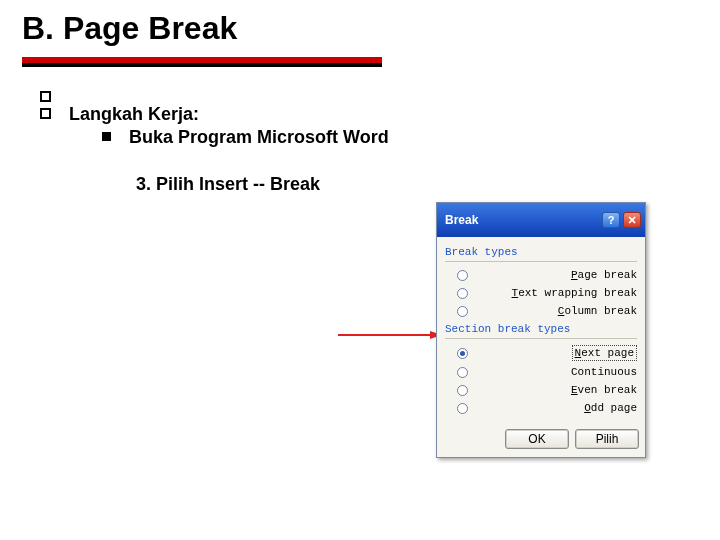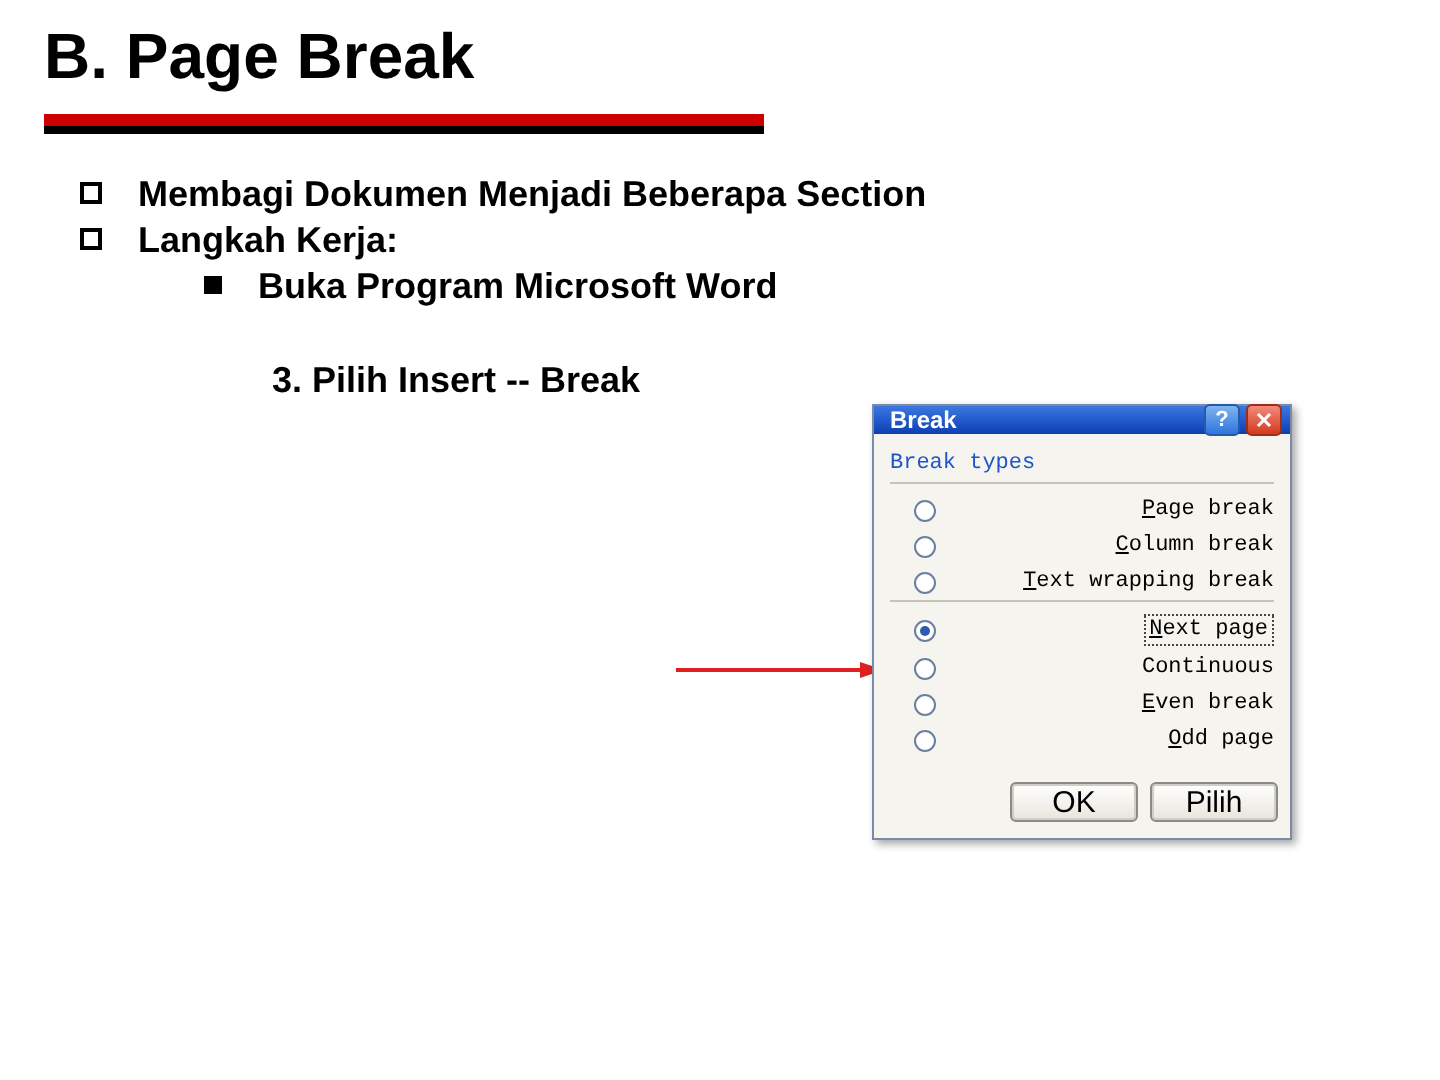--- a/index.html
+++ b/index.html
@@ -54,21 +54,21 @@
     left:436px;
     top:202px;
     width:210px;
     border:1px solid #7a8aa8;
     background:#f6f4ee;
     box-shadow: 2px 2px 4px rgba(0,0,0,0.35);
     font-family: Tahoma, Arial, sans-serif;
     font-size:11px;
   }
   .titlebar {
-    height:14px;
+    height:34px;
     background: linear-gradient(to bottom, #3a79e0 0%, #1f55c8 60%, #0d3eb2 100%);
     display:flex; align-items:center; justify-content:space-between;
     padding:0 4px 0 8px;
     color:#fff; font-weight:bold; font-size:12px;
   }
   .tb-right { display:flex; gap:3px; }
   .tb-btn {
     width:18px; height:16px; border-radius:3px;
     display:flex; align-items:center; justify-content:center;
     font-size:11px; font-weight:bold;
@@ -102,21 +102,21 @@
   .dlg-buttons {
     display:flex; justify-content:flex-end; gap:6px;
     padding:8px 6px 8px 6px;
     background:#f6f4ee;
   }
   .winbtn {
     width:64px; height:20px;
     border:1px solid #8a8a8a;
     border-radius:3px;
     background:linear-gradient(to bottom,#ffffff,#e8e5dc);
-    font-size:15px; font-family:Tahoma,Arial,sans-serif;
+    font-size:12px; font-family:Tahoma,Arial,sans-serif;
     display:flex; align-items:center; justify-content:center;
     box-shadow:0 0 0 1px #cfcfc4 inset;
   }
 
   .arrow {
     position:absolute;
     left:338px;
     top:330px;
     width:104px;
     height:10px;
@@ -128,21 +128,20 @@
 
 <div class="slide-title">B. Page Break</div>
 <div class="title-rule">
   <div class="bar-red"></div>
     <div class="bar-black"></div>
 </div>
 
 <div class="content">
   <div class="row">
     <div class="hollow-sq"></div>
-    <div class="txt-bold">Membagi Dokumen Menjadi Beberapa Section</div>
   </div>
   <div class="row">
     <div class="hollow-sq"></div>
     <div class="txt-bold">Langkah Kerja:</div>
   </div>
   <div class="row nested">
     <div class="solid-sq"></div>
     <div class="txt-bold">Buka Program Microsoft Word</div>
   </div>
 
@@ -165,27 +164,28 @@
   <div class="dbody">
     <div class="group-label">Break types</div>
     <div class="group-sep"></div>
 
     <div class="radio-row">
       <div class="radio"></div>
       <span><span class="underline-char">P</span><span>age break</span></span>
     </div>
     <div class="radio-row">
       <div class="radio"></div>
+      <span><span class="underline-char">T</span><span>ext wrapping break</span></span>
+    </div>
+    <div class="radio-row">
+      <div class="radio"></div>
       <span><span class="underline-char">C</span><span>olumn break</span></span>
     </div>
-    <div class="radio-row">
-      <div class="radio"></div>
-      <span><span class="underline-char">T</span><span>ext wrapping break</span></span>
-    </div>
-
+
+    <div class="group-label">Section break types</div>
     <div class="group-sep"></div>
 
     <div class="radio-row">
       <div class="radio selected"></div>
       <span class="focus-label"><span class="underline-char">N</span><span>ext page</span></span>
     </div>
     <div class="radio-row">
       <div class="radio"></div>
       <span>Continuous</span>
     </div>

